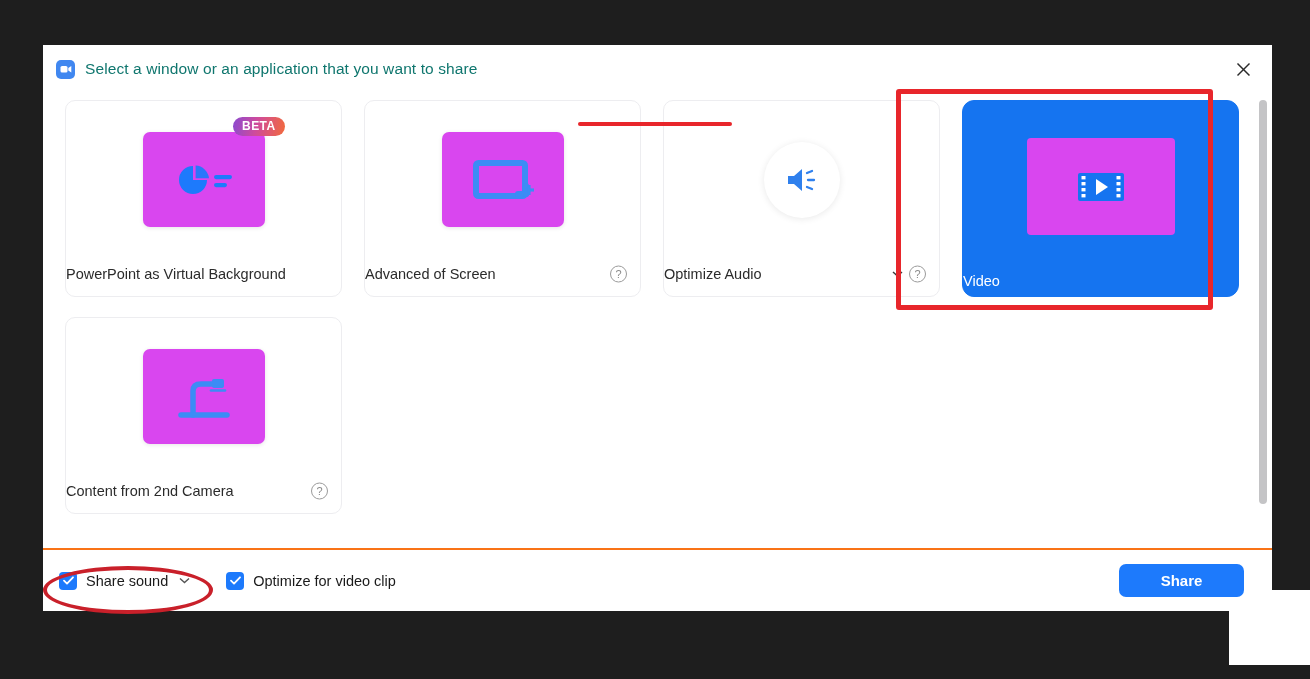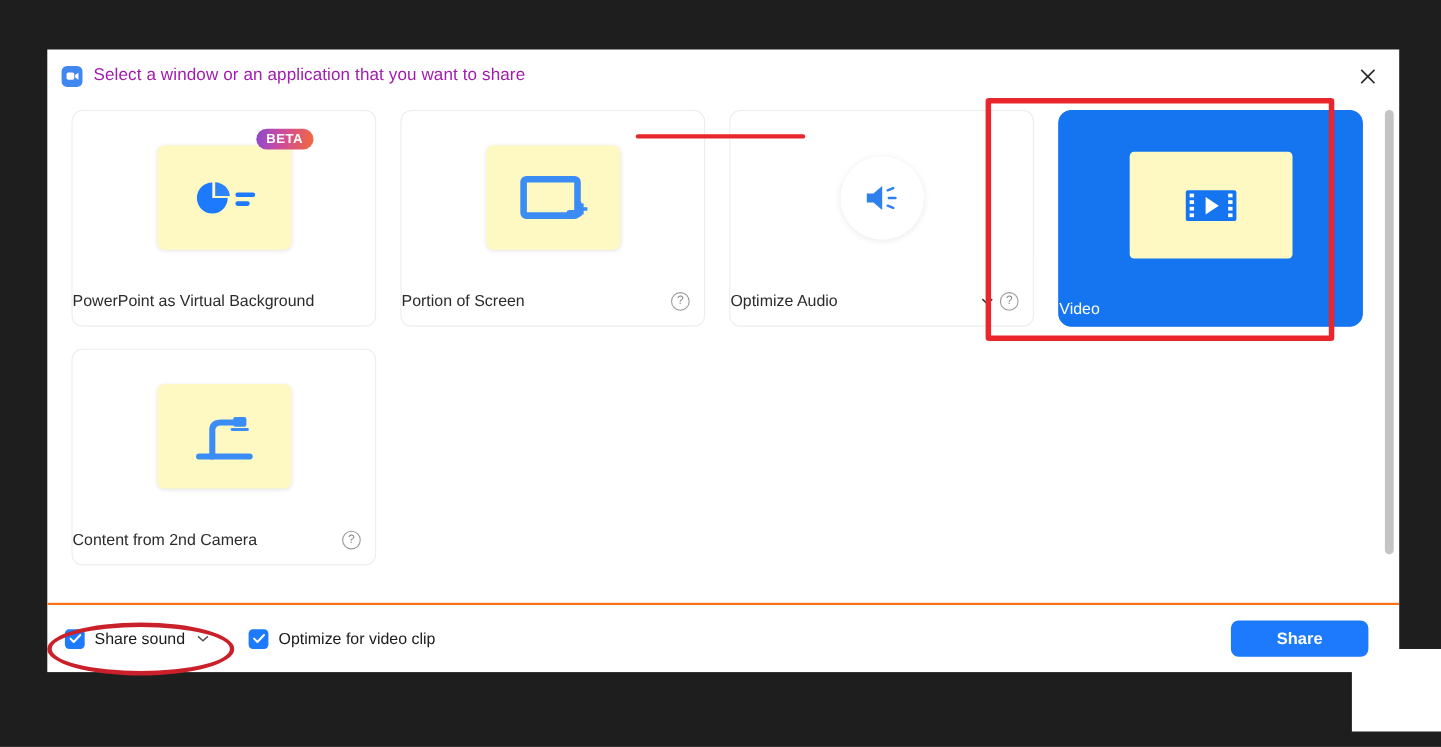--- a/index.html
+++ b/index.html
@@ -56,21 +56,21 @@
     display: flex;
     align-items: center;
     justify-content: center;
     flex: 0 0 auto;
     margin-right: 10px;
   }
   .zoom-logo svg { display: block; }
 
   .dialog-title {
     font-size: 15.5px;
-    color: #a21caf;
+    color: #0f766e;
     letter-spacing: 0.1px;
     white-space: nowrap;
   }
 
   .close-btn {
     position: absolute;
     right: 14px;
     top: 50%;
     transform: translateY(-50%);
     width: 30px;
@@ -164,21 +164,21 @@
 
   .card.selected {
     background: #1574f0;
     border-color: #1574f0;
     border-radius: 12px;
   }
 
   .thumb {
     width: 122px;
     height: 95px;
-    background: #fef9c3;
+    background: #d946ef;
     border-radius: 7px;
     box-shadow: 0 1px 4px rgba(0,0,0,0.10);
     margin-top: 31px;
     display: flex;
     align-items: center;
     justify-content: center;
     position: relative;
   }
 
   .card.selected .thumb {
@@ -415,21 +415,21 @@
         <div class="thumb">
           <svg width="70" height="52" viewBox="0 0 70 52">
             <rect x="8" y="9" width="49" height="33" rx="2.5" fill="none" stroke="#3b8cf5" stroke-width="6"></rect>
             <line x1="50" y1="40" x2="58" y2="40" stroke="#3b8cf5" stroke-width="6" stroke-linecap="round"></line>
             <line x1="58" y1="32" x2="58" y2="40" stroke="#3b8cf5" stroke-width="6" stroke-linecap="round"></line>
             <line x1="56" y1="36" x2="66" y2="36" stroke="#3b8cf5" stroke-width="3.2"></line>
             <line x1="61" y1="31" x2="61" y2="41" stroke="#3b8cf5" stroke-width="3.2"></line>
           </svg>
         </div>
         <div class="card-footer">
-          <span class="card-label">Portion of Screen</span>
+          <span class="card-label">Advanced of Screen</span>
           <span class="help-icon">?</span>
         </div>
       </div>
 
       <div class="card">
         <div class="thumb thumb-plain">
           <span class="audio-circle">
             <svg width="34" height="28" viewBox="0 0 34 28">
               <path d="M3 10 L9 10 L17 3 L17 25 L9 18 L3 18 Z" fill="#2f80ed"></path>
               <line x1="22" y1="7" x2="27" y2="5" stroke="#2f80ed" stroke-width="2.3" stroke-linecap="round"></line>

